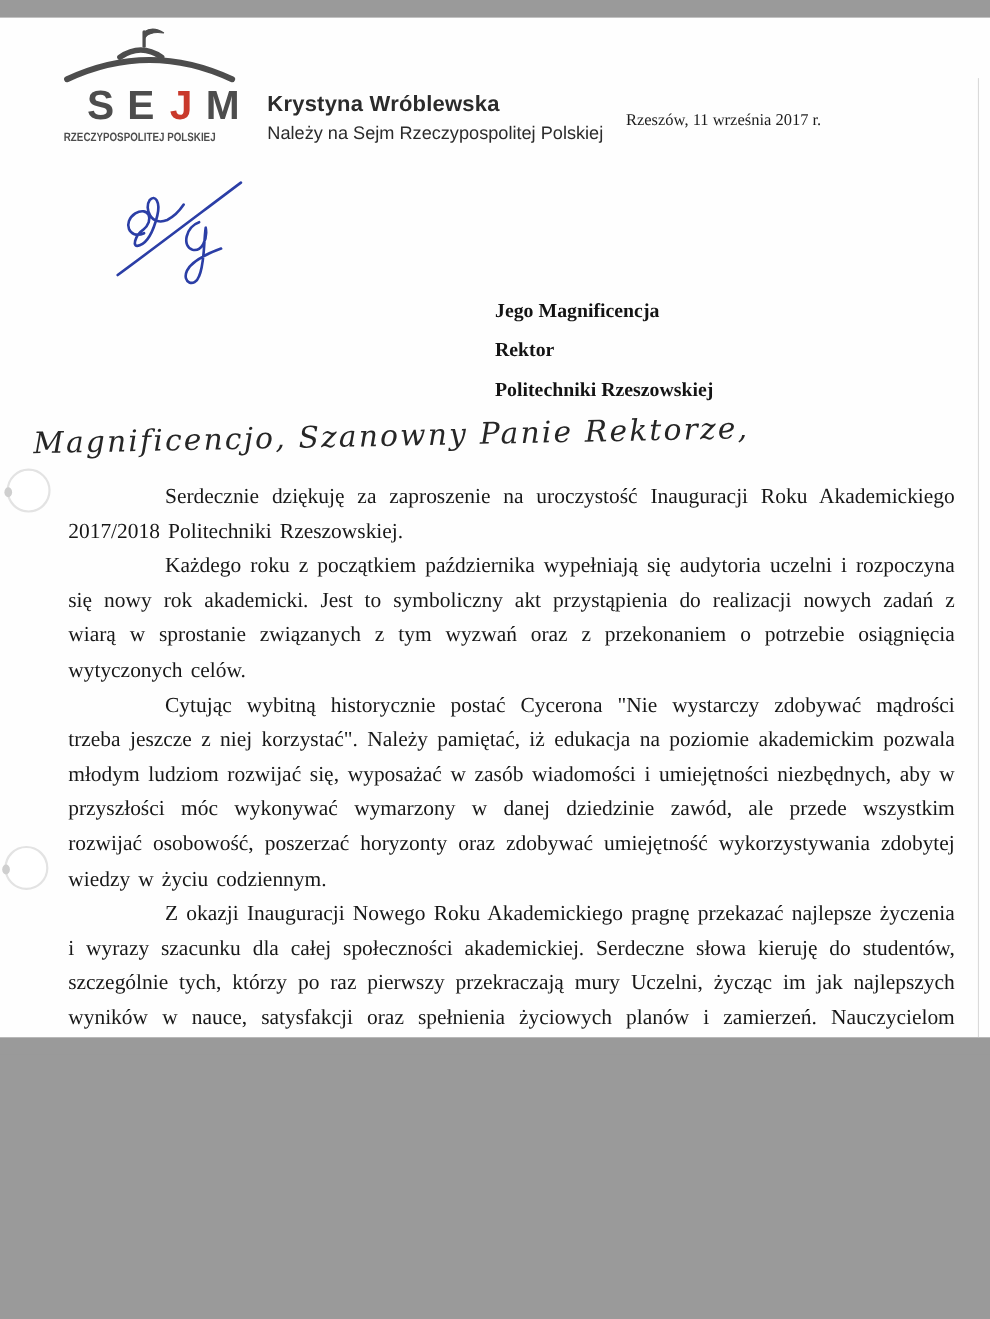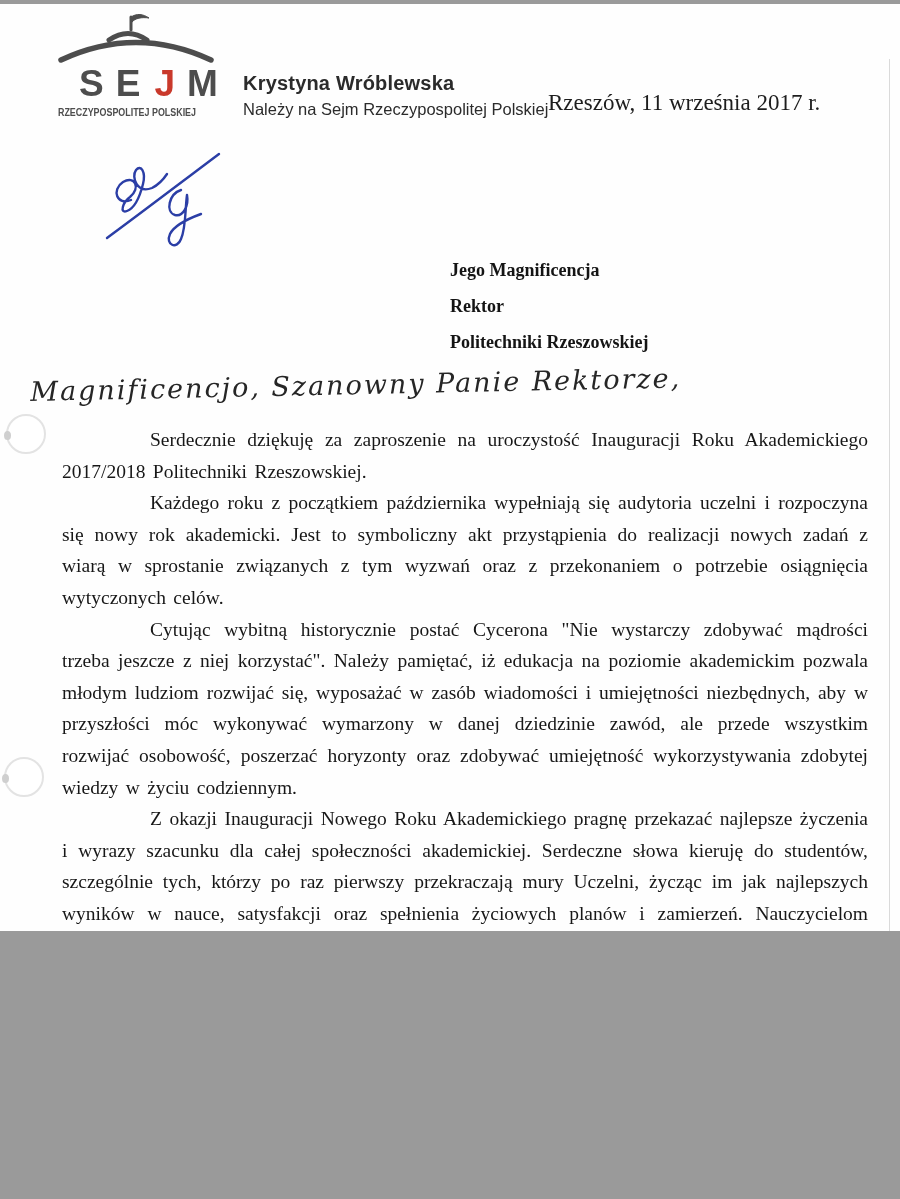--- a/index.html
+++ b/index.html
@@ -1,30 +1,30 @@
 <!DOCTYPE html>
 <html lang="pl"><head>
 <meta charset="utf-8">
 <style>
   html,body{margin:0;padding:0;background:#9a9a9a;}
   .page{
     position:relative;
     width:900px;height:927px;
-    margin:4px auto;
+    margin:16px auto;
     background:#fefefe;
     font-family:"Liberation Serif", serif;
     color:#171717;
     overflow:hidden;
   }
   
   .logo{position:absolute;left:55px;top:8px;width:162px;height:112px;}
   .sender{position:absolute;left:243px;top:68px;color:#2b2b2b;font-family:"Liberation Sans", sans-serif;}
   .sender .name{font-size:20px;font-weight:bold;letter-spacing:.2px;}
   .sender .title{font-size:16.5px;margin-top:5px;}
-  .dateline{position:absolute;left:548px;top:86px;font-size:23px;color:#1d1d1d;white-space:nowrap;}
+  .dateline{position:absolute;left:569px;top:86px;font-size:15px;color:#1d1d1d;white-space:nowrap;}
   
   .paraph{position:absolute;left:95px;top:136px;width:175px;height:112px;}
   
   .recipient{position:absolute;left:450px;top:248px;font-weight:bold;font-size:18px;line-height:36px;color:#141414;}
   
   .hand{font-family:"DejaVu Serif", serif;font-style:italic;color:#262626;white-space:nowrap;}
   .salutation{position:absolute;left:30px;top:372px;font-size:27px;letter-spacing:2px;transform:rotate(-1.2deg);transform-origin:left top;}
   .closing{position:absolute;left:497px;top:1004px;font-size:33px;letter-spacing:3px;transform:rotate(-1.5deg);transform-origin:left top;}
   
   .body-text{

